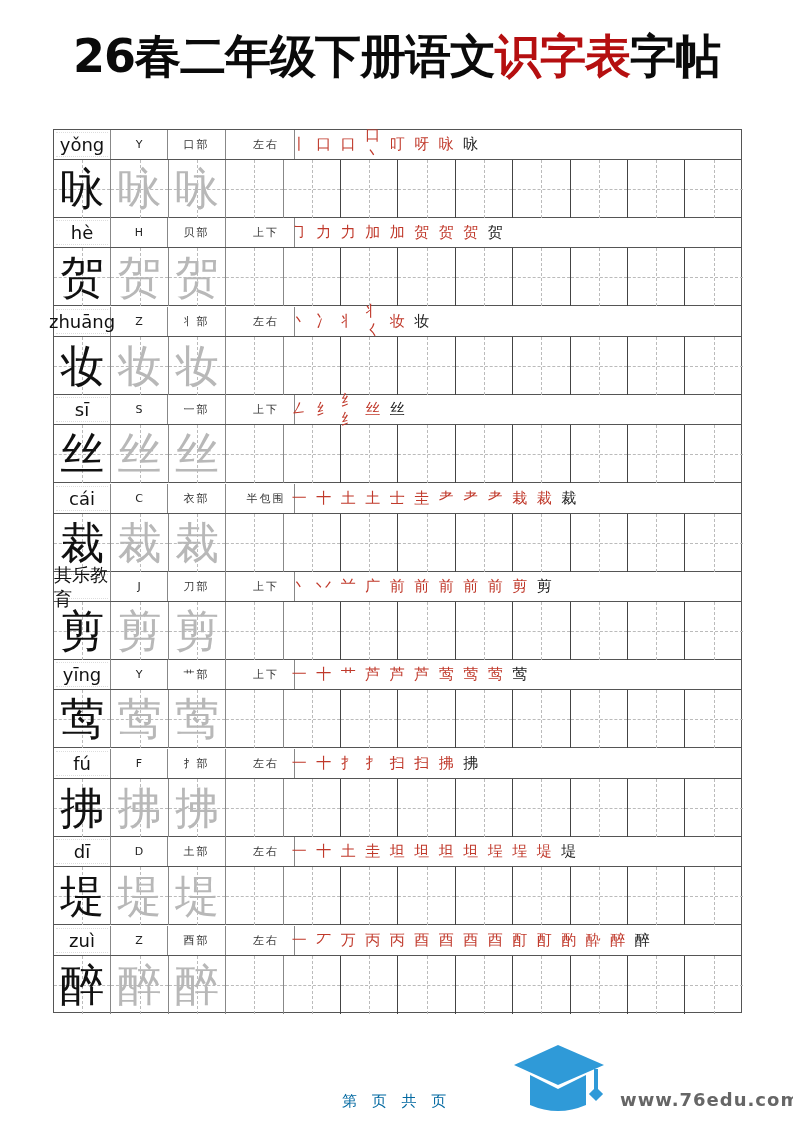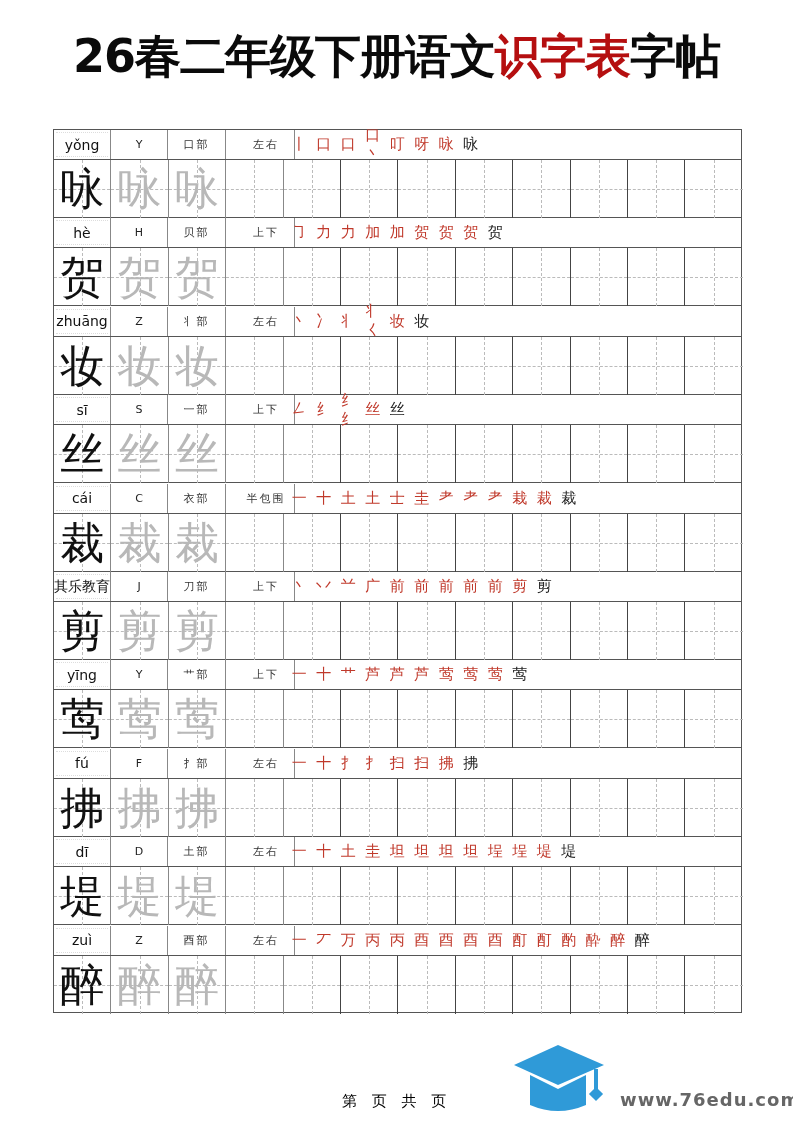--- a/index.html
+++ b/index.html
@@ -25,21 +25,21 @@
     .cell { position: absolute; top: 0; height: 100%; box-sizing: border-box;
             display: flex; align-items: center; justify-content: center; }
     .info-row .cell { border-right: 1px solid #888; }
     .info-row .cell.c0 { left: 0; width: 57px; }
     .info-row .cell.c1 { left: 57px; width: 57px; }
     .info-row .cell.c2 { left: 114px; width: 58px; }
     .info-row .cell.c3 { left: 184px; width: 57px; }
     .info-row .strokes { position: absolute; left: 229px; top: 0; height: 100%;
                          right: 0; display: flex; align-items: center; padding-left: 4px; }
 
-    .pinyin { font-family: "DejaVu Sans", sans-serif; font-size: 14px; color: #111; }
+    .pinyin { font-family: "DejaVu Sans", sans-serif; font-size: 18px; color: #111; }
     .initial { font-family: "DejaVu Sans", sans-serif; font-size: 11px; color: #222; }
     .radical { font-family: "DejaVu Serif", serif; font-size: 11px; color: #333; letter-spacing: 2px; }
     .structure { font-family: "DejaVu Serif", serif; font-size: 11px; color: #333; letter-spacing: 2px; }
 
     .pinyin-box { position: absolute; left: 2px; top: 2px; right: 2px; bottom: 2px;
                   border-top: 1px dotted #ddd; border-bottom: 1px dotted #ddd; }
 
     .stroke { font-family: "DejaVu Serif", serif; font-size: 15px; color: #222;
               width: 24.5px; text-align: center; display: inline-block; }
     .stroke.partial { color: #c0392b; }
@@ -52,21 +52,21 @@
     .gcell::after { content: ""; position: absolute; top: 50%; left: 0; right: 0;
                     border-top: 1px dashed #bbb; }
     .gcell.lastcol { border-right: none; }
     .gchar { position: absolute; left: 0; top: 0; width: 100%; height: 100%;
              display: flex; align-items: center; justify-content: center;
              font-family: "DejaVu Serif", serif; font-size: 44px; line-height: 1; z-index: 2; }
     .gchar.model { color: #111; }
     .gchar.trace { color: #b8b8b8; }
 
     .footer-page { position: absolute; left: 342px; top: 1092px; font-family: "DejaVu Serif", serif;
-                   font-size: 15px; color: #000000; word-spacing: 4px; letter-spacing: 3px; }
+                   font-size: 15px; color: #0369a1; word-spacing: 4px; letter-spacing: 3px; }
 
     .logo { position: absolute; left: 512px; top: 1043px; width: 270px; height: 72px; }
     .logo-cap { position: absolute; left: 0; top: 0; width: 96px; height: 72px; }
     .logo-name { position: absolute; left: 104px; top: 0; font-family: "DejaVu Sans", sans-serif;
                  font-weight: bold; font-size: 36px; color: #ea5b8b; letter-spacing: 2px; line-height: 44px;
                  white-space: nowrap; }
     .logo-url { position: absolute; left: 108px; top: 46px; font-family: "DejaVu Sans", sans-serif;
                 font-weight: bold; font-size: 18px; color: #666; letter-spacing: 1px; white-space: nowrap; }
   </style>
 </head>

